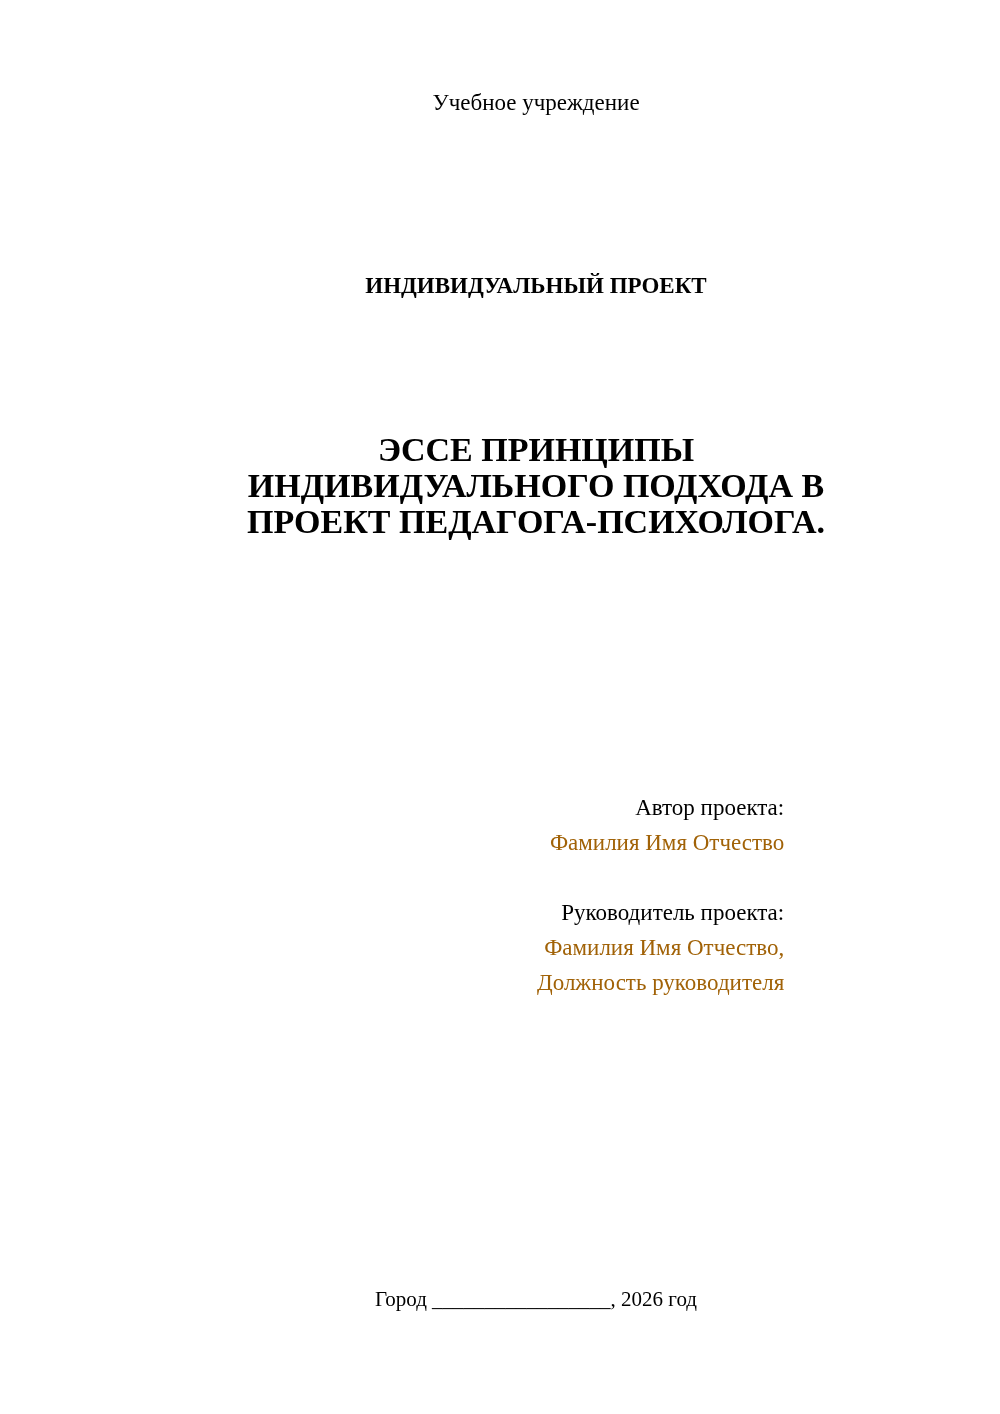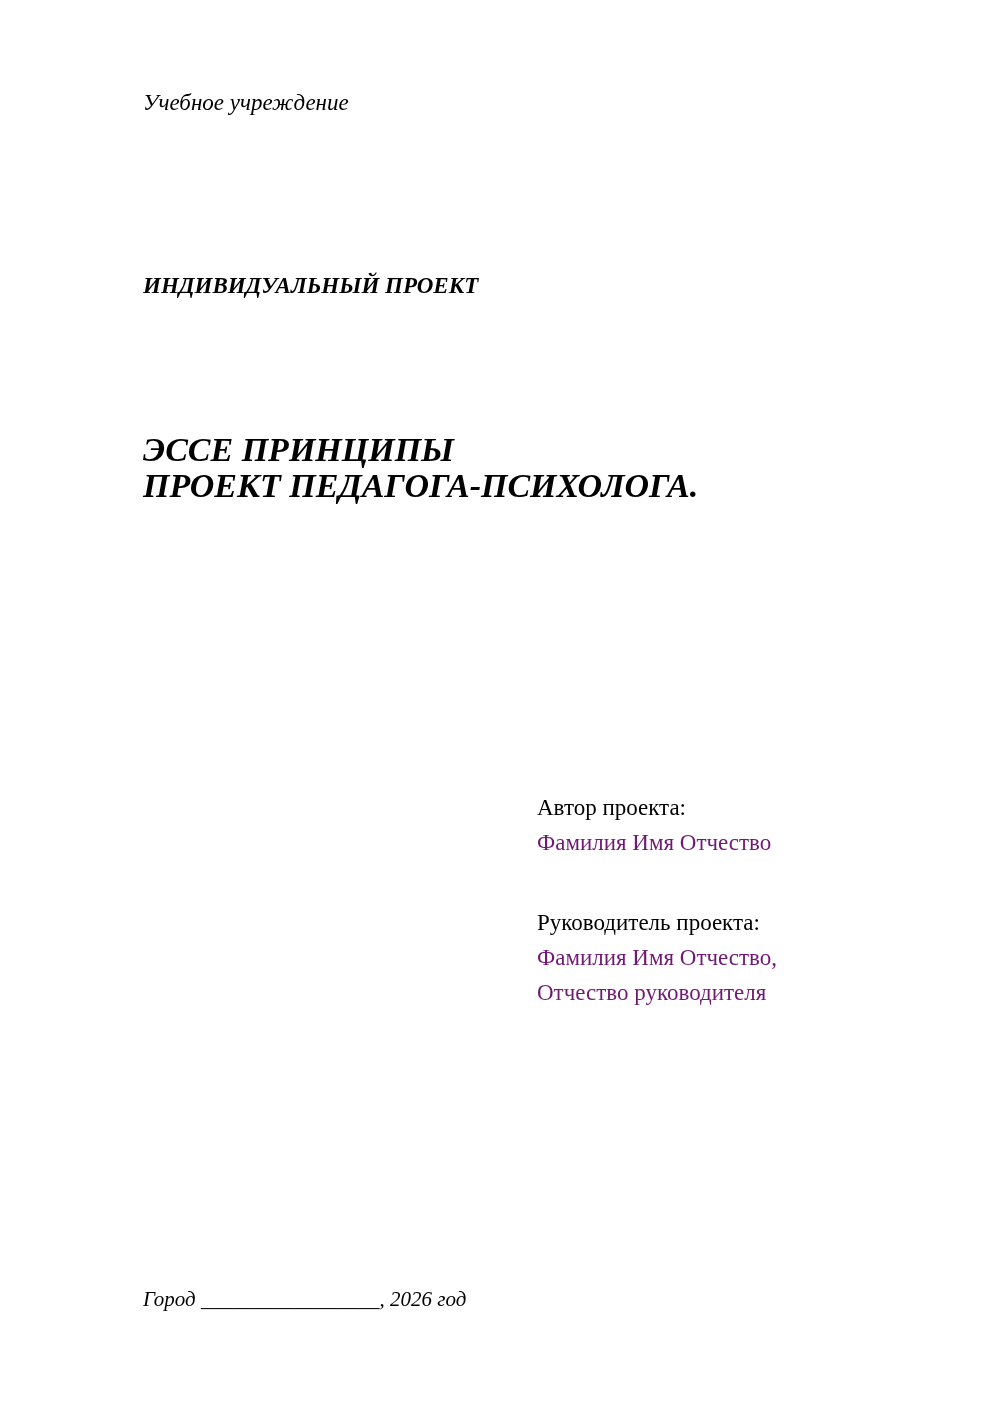--- a/index.html
+++ b/index.html
@@ -15,21 +15,21 @@
     background: #ffffff;
     font-family: "Liberation Serif", "DejaVu Serif", serif;
     color: #000000;
     overflow: hidden;
   }
   
   .centered-line {
     position: absolute;
     left: 143px;
     width: 786px;
-    font-style: italic;
+    text-align: center;
   }
   .institution-line {
     top: 89px;
     font-size: 23px;
     line-height: 28px;
   }
   .project-type-line {
     top: 262px;
     font-size: 23px;
     line-height: 30px;
@@ -41,57 +41,58 @@
     font-size: 34px;
     line-height: 36px;
     font-weight: bold;
   }
   .credits {
     position: absolute;
     left: 537px;
     top: 790px;
     font-size: 23px;
     line-height: 35px;
-    text-align: left;
+    text-align: right;
   }
   .credit-value {
-    color: #701a75;
+    color: #a16207;
   }
   .supervisor-group {
-    margin-top: 45px;
+    margin-top: 35px;
   }
   .footer-line {
     top: 1282px;
     font-size: 21px;
     line-height: 35px;
   }
 </style>
 </head>
 <body>
 
 <div class="page">
 
   <div class="centered-line institution-line">Учебное учреждение</div>
 
   <div class="centered-line project-type-line">ИНДИВИДУАЛЬНЫЙ ПРОЕКТ</div>
 
   <div class="centered-line main-title">
     <div>ЭССЕ ПРИНЦИПЫ</div>
+    <div>ИНДИВИДУАЛЬНОГО ПОДХОДА В</div>
     <div>ПРОЕКТ ПЕДАГОГА-ПСИХОЛОГА.</div>
   </div>
 
   <div class="credits">
     <div>
       <div>Автор проекта:</div>
       <div class="credit-value">Фамилия Имя Отчество</div>
     </div>
     <div class="supervisor-group">
       <div>Руководитель проекта:</div>
       <div class="credit-value">Фамилия Имя Отчество,</div>
-      <div class="credit-value">Отчество руководителя</div>
+      <div class="credit-value">Должность руководителя</div>
     </div>
   </div>
 
   <div class="centered-line footer-line">
     <span>Город</span>
     <span>_________________</span><span>, 2026 год</span>
   </div>
 
 </div>
 

